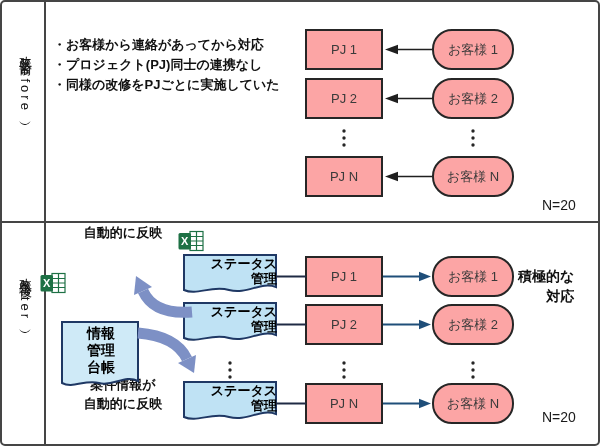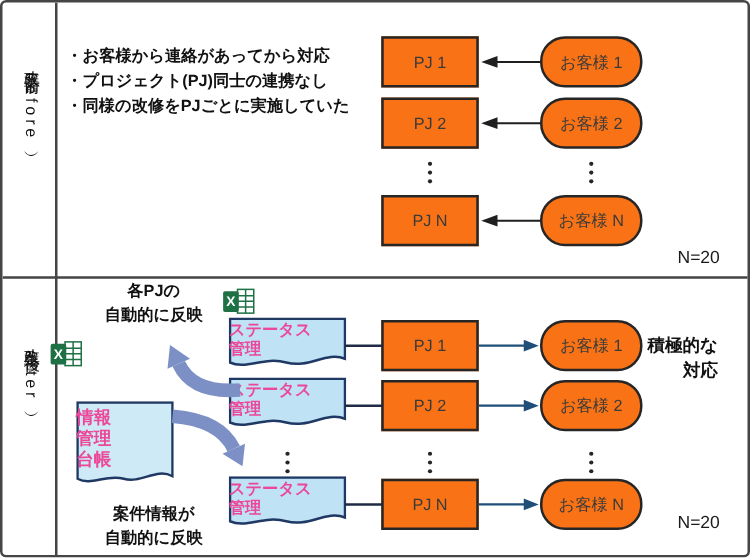--- a/index.html
+++ b/index.html
@@ -4,32 +4,32 @@
 <style>
   html,body{margin:0;padding:0;background:#fff;font-family:"Liberation Sans","DejaVu Sans",sans-serif;}
   .canvas{position:relative;width:600px;height:446px;box-sizing:border-box;
           background:#fff;border:2px solid #454545;border-radius:5px;overflow:hidden;}
   .col-line{position:absolute;left:42px;top:0;width:2px;height:446px;background:#454545;}
   .divider{position:absolute;left:0;top:219px;width:600px;height:2px;background:#454545;}
   .v-label{position:absolute;writing-mode:vertical-rl;text-orientation:mixed;
            font-size:13px;color:#111;letter-spacing:3px;white-space:nowrap;}
   .bullets{position:absolute;left:51px;top:33px;font-size:13px;font-weight:bold;
            color:#111;line-height:20px;white-space:nowrap;}
-  .gbox{position:absolute;width:78px;height:41px;background:#f97316;border:2px solid #262626;
+  .gbox{position:absolute;width:78px;height:41px;background:#fca5a5;border:2px solid #262626;
         box-sizing:border-box;display:flex;align-items:center;justify-content:center;
         font-size:13px;color:#3a3a3a;white-space:nowrap;}
   .cbox{width:82px;border-radius:20px;}
   .note{position:absolute;font-size:14px;color:#1a1a1a;white-space:nowrap;}
   .ann{position:absolute;font-size:13px;font-weight:bold;color:#111;
        line-height:19px;text-align:center;white-space:nowrap;}
   .ann-right{font-size:14px;line-height:20px;text-align:right;}
   .doc{position:absolute;}
   .doc svg{display:block;}
   .doc-text{position:absolute;left:0;right:0;top:0;bottom:10px;display:flex;flex-direction:column;
-            align-items:flex-start;justify-content:center;color:#ec4899;font-weight:bold;
+            align-items:flex-end;justify-content:center;color:#000000;font-weight:bold;
             line-height:1.15;white-space:nowrap;}
   .status-doc .doc-text{font-size:13px;bottom:9px;}
   .ledger-doc .doc-text{font-size:14px;bottom:13px;line-height:1.2;}
   .xlicon{position:absolute;}
   .connectors{position:absolute;left:0;top:0;width:600px;height:446px;pointer-events:none;}
 </style>
 </head>
 <body>
 
 <div class="canvas">
@@ -51,25 +51,24 @@
 
   <div class="gbox cbox" style="left:430px;top:27px;">お客様 1</div>
   <div class="gbox cbox" style="left:430px;top:76px;">お客様 2</div>
   <div class="gbox cbox" style="left:430px;top:154px;">お客様 N</div>
 
   <div class="note" style="left:540px;top:195px;">N=20</div>
 
   <div class="v-label" style="left:14px;top:266px;">改善後（after）</div>
 
   <div class="ann" style="left:62px;top:221px;width:118px;">
-    <div>各PJの</div>
     <div>自動的に反映</div>
   </div>
 
-  <div class="ann" style="left:60px;top:373px;width:122px;margin-top:26px;">
+  <div class="ann" style="left:60px;top:373px;width:122px;">
     <div>案件情報が</div>
     <div>自動的に反映</div>
   </div>
 
   <div class="ann ann-right" style="left:516px;top:264px;">
     <div>積極的な</div>
     <div>対応</div>
   </div>
 
   <div class="doc ledger-doc" style="left:59px;top:287px;width:54px;height:72px;margin-top:32px;">

